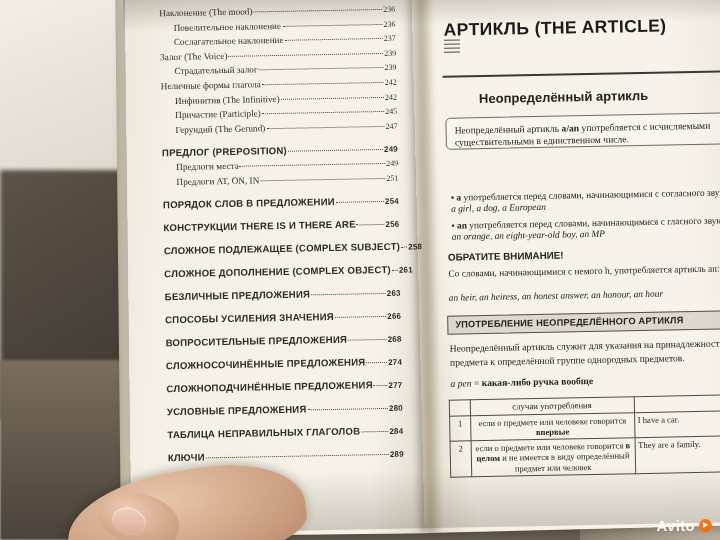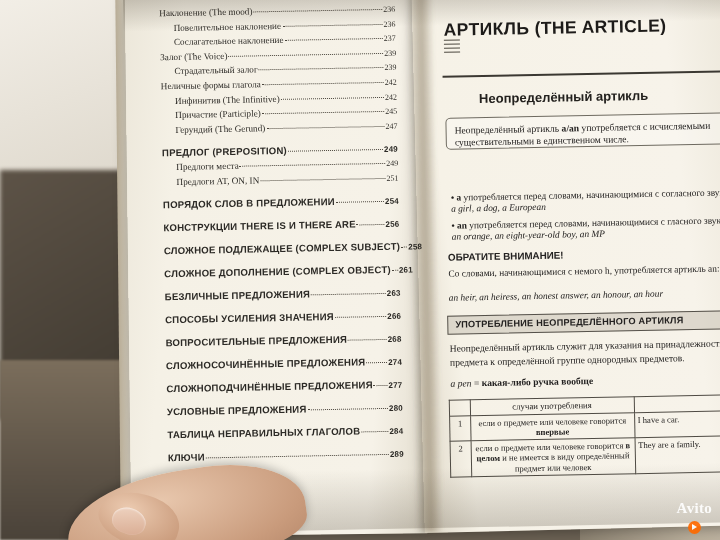--- a/index.html
+++ b/index.html
@@ -189,22 +189,22 @@
     background:linear-gradient(160deg,#f0d6c4,#d8aa90);
     border-radius:50% 50% 45% 45%;
     transform:rotate(18deg);
     box-shadow:inset 0 1px 2px rgba(255,255,255,.6);
   }
 
   
   .wm{
     position:absolute;right:8px;bottom:6px;
     display:flex;align-items:center;gap:4px;
-    font-family:Liberation Serif, serif;
-    color:#ffffff;opacity:.92;flex-direction:column;
+    font-family:Liberation Sans, sans-serif;
+    color:#ffffff;opacity:.92;
   }
   .wm .av{font-size:15px;font-weight:bold;letter-spacing:.3px;}
   .wm .dot{
     width:13px;height:13px;border-radius:50%;
     background:#ff6a00;display:inline-block;
     position:relative;
   }
   .wm .dot::after{
     content:"";position:absolute;left:4px;top:3px;
     width:0;height:0;border-left:5px solid #fff;border-top:3.5px solid transparent;border-bottom:3.5px solid transparent;

